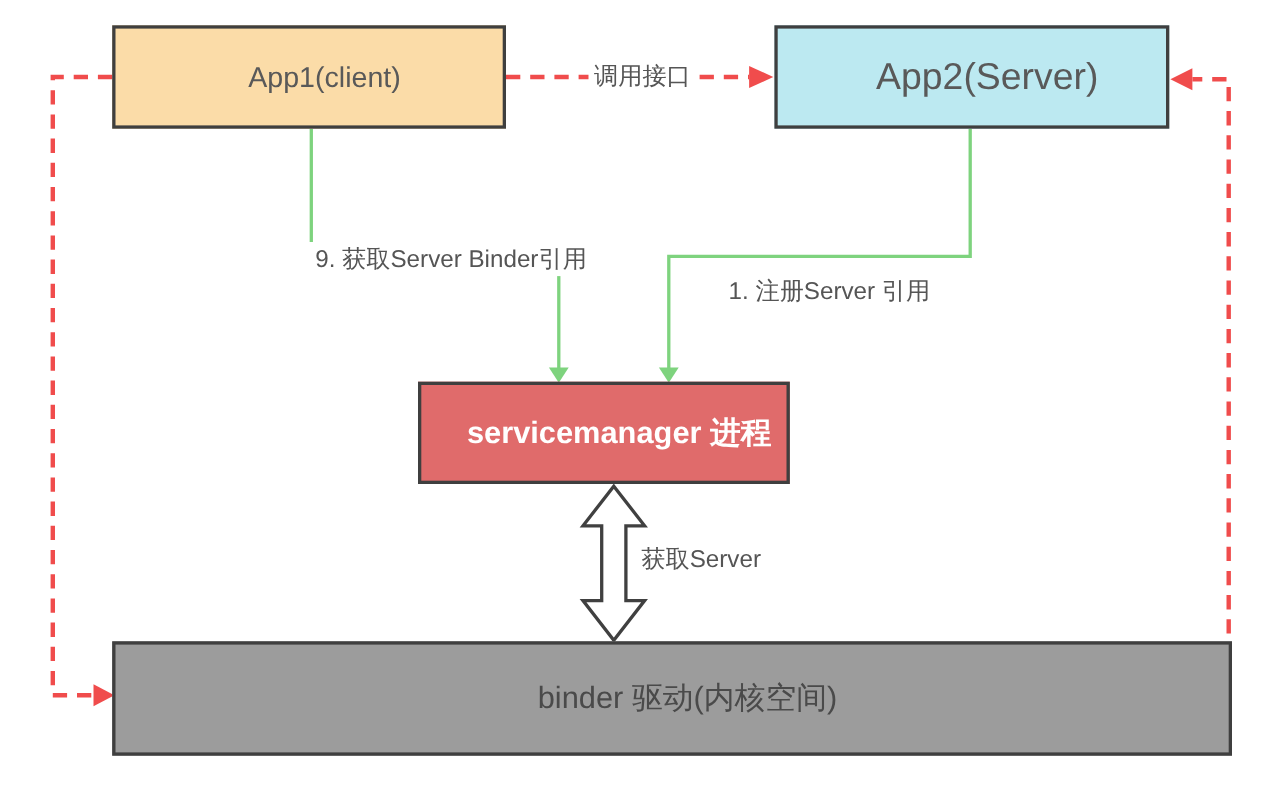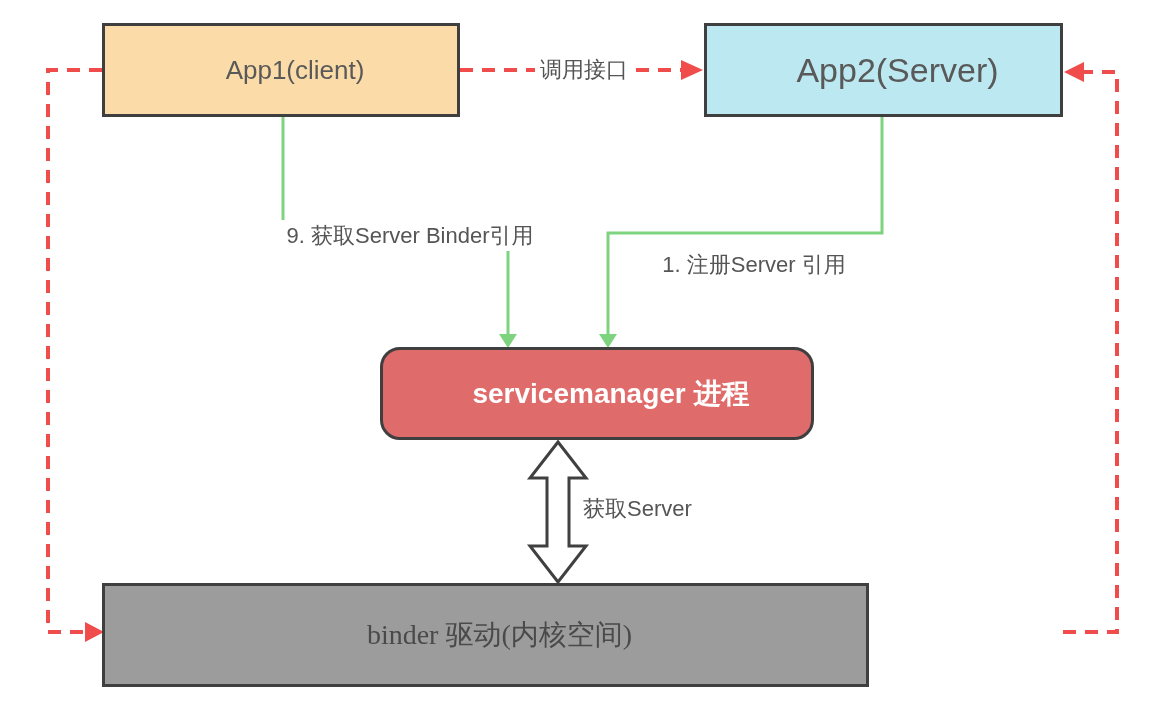--- a/index.html
+++ b/index.html
@@ -38,33 +38,31 @@
     color: #595959;
     font-size: 26px;
   }
   .node-app2 {
     left: 704px; top: 23px; width: 359px; height: 94px;
     background: #bce9f1;
     color: #595959;
     font-size: 34px;
   }
   .node-servicemanager {
-    left: 380px; top: 347px; width: 434px; height: 93px;
+    left: 380px; top: 347px; width: 338px; height: 93px;
     background: #e06b6b;
     color: #ffffff;
     font-size: 28px;
     font-weight: bold;
-    border-radius: 20px;
   }
   .node-binder {
-    left: 102px; top: 583px; width: 767px; height: 104px;
+    left: 102px; top: 583px; width: 1018px; height: 104px;
     background: #9c9c9c;
     color: #4a4a4a;
     font-size: 28px;
-    font-family: Liberation Serif, serif;
   }
   .edge-label {
     position: absolute;
     background: #ffffff;
     color: #555555;
     font-size: 22px;
     white-space: nowrap;
     padding: 1px 5px;
     line-height: 1.2;
   }

